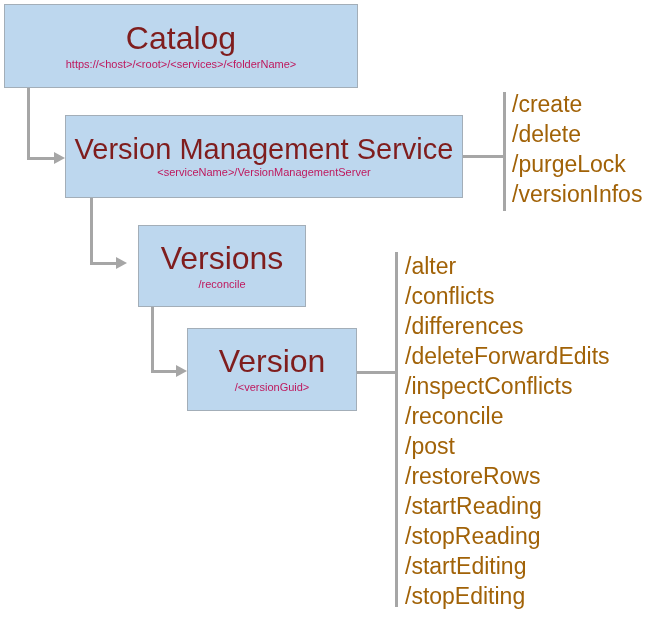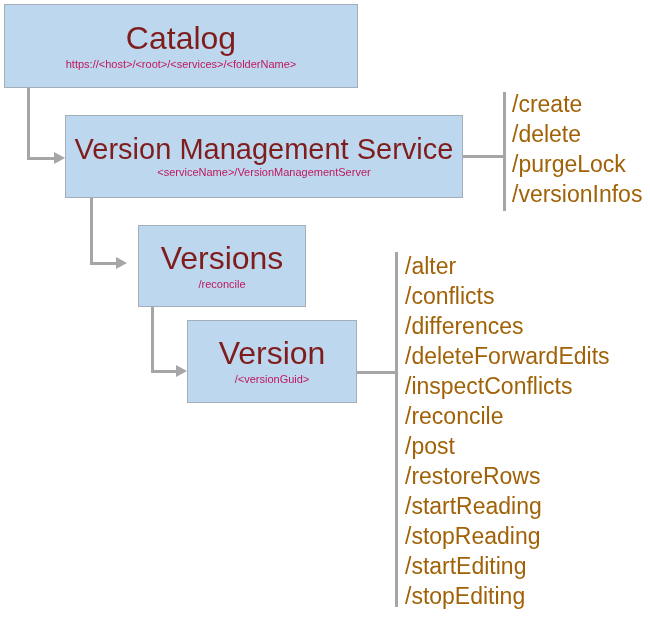--- a/index.html
+++ b/index.html
@@ -20,21 +20,21 @@
     align-items: center; justify-content: center;
     text-align: center;
     color: #1c1c1c;
   }
   .node .title { font-size: 32px; line-height: 1.12; color: #7f1d1d; }
   .node .subtitle { font-size: 11px; line-height: 1.25; color: #be185d; margin-top: 1px; }
   #node-catalog   { left: 4px;   top: 4px;   width: 354px; height: 84px; }
   #node-vms       { left: 65px;  top: 115px; width: 398px; height: 83px; }
   #node-vms .title { font-size: 29px; }
   #node-versions  { left: 138px; top: 225px; width: 168px; height: 82px; }
-  #node-version   { left: 187px; top: 320px; width: 170px; height: 83px; }
+  #node-version   { left: 187px; top: 328px; width: 170px; height: 83px; }
 
   .line { position: absolute; background: #a6a6a6; }
   
   #l1v { left: 27px;  top: 88px;  width: 3px;  height: 72px; }
   #l1h { left: 27px;  top: 157px; width: 28px; height: 3px; }
   
   #l2v { left: 90px;  top: 198px; width: 3px;  height: 67px; }
   #l2h { left: 90px;  top: 262px; width: 28px; height: 3px; }
   
   #l3v { left: 151px; top: 307px; width: 3px;  height: 66px; }

